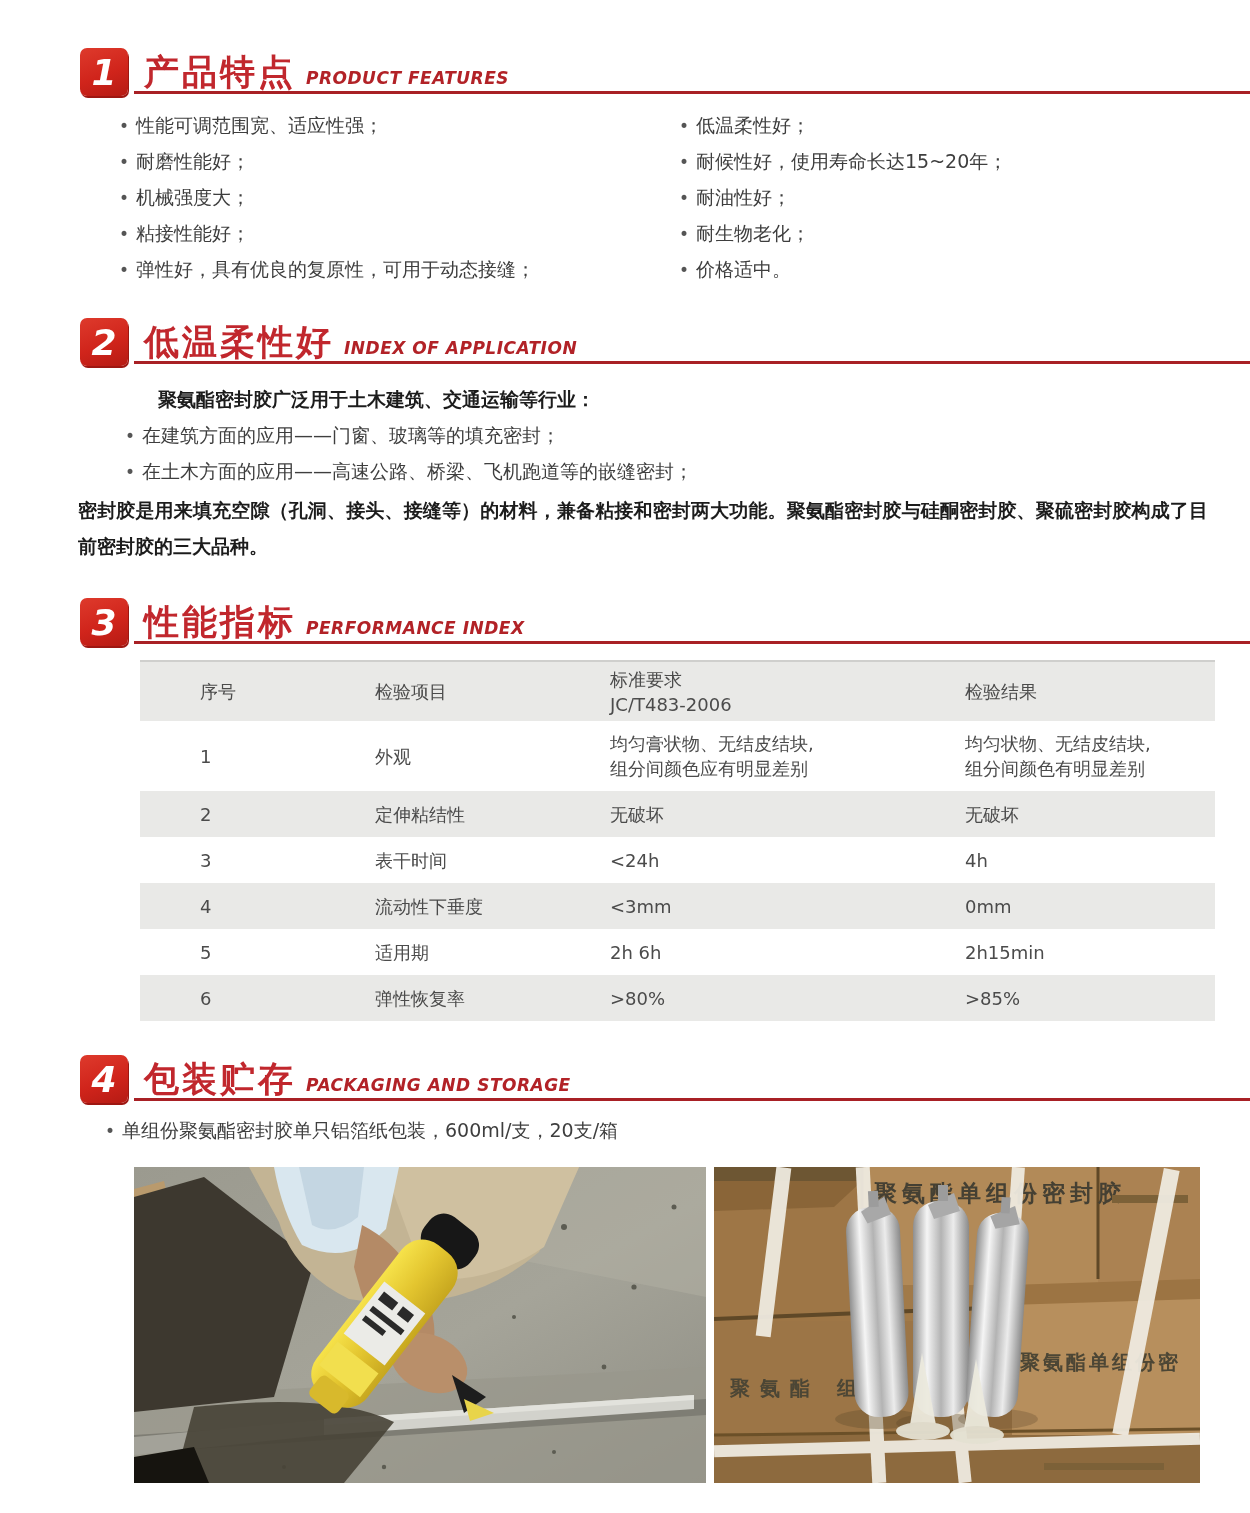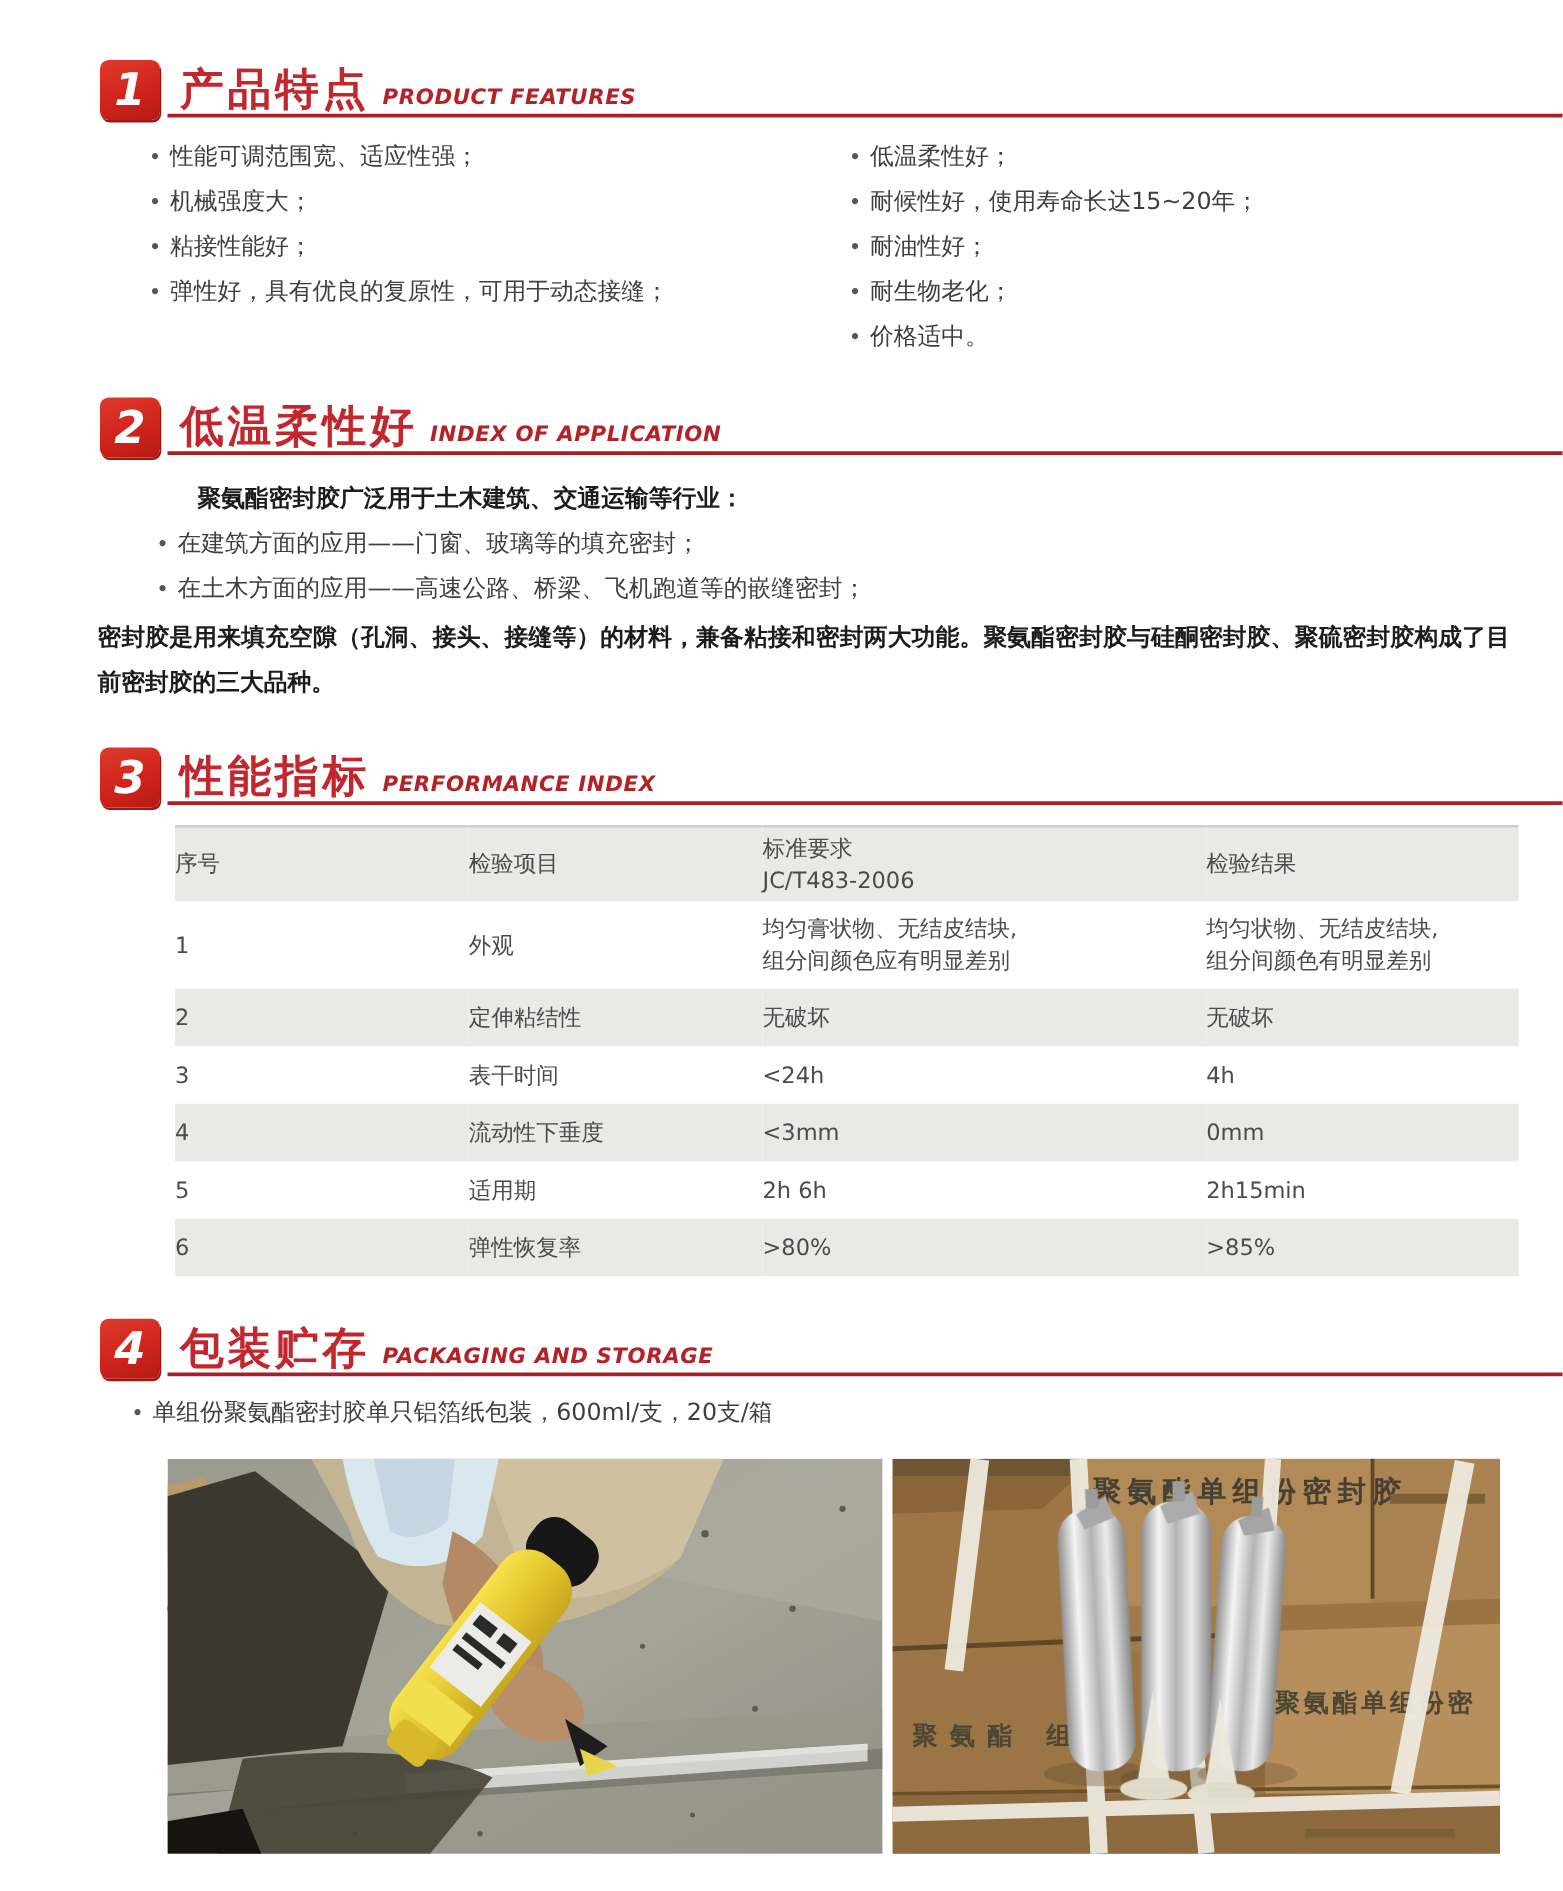--- a/index.html
+++ b/index.html
@@ -36,21 +36,21 @@
   .s2-intro{margin:16px 0 2px 158px;font-size:19px;font-weight:bold;color:#1c1c1c;line-height:34px;}
   .s2-bullets{margin-left:118px;}
   .s2-para{margin:2px 42px 0 78px;font-size:19px;font-weight:bold;color:#1c1c1c;line-height:36px;text-align:justify;}
 
   
   .perf-table{margin:14px 0 0 140px;border-collapse:collapse;width:1075px;table-layout:fixed;border-top:2px solid #cfcfcd;}
   .perf-table th,.perf-table td{
     font-weight:normal;text-align:left;vertical-align:middle;
     font-size:18px;color:#4b4b4b;white-space:pre-line;line-height:25px;padding:0;
   }
-  .perf-table .c1{}
+  .perf-table .c1{padding-left:60px;}
   .perf-table thead tr{height:60px;background:#e9e9e7;}
   .perf-table tbody tr{height:46px;}
   .perf-table tbody tr.tall{height:70px;}
   .perf-table tbody tr:nth-child(even){background:#e9e9e7;}
 
   .s4-bullets{margin-left:98px;margin-top:10px;}
 
   
   .photos{display:flex;gap:8px;margin:18px 0 0 134px;}
   .photo{display:block;}
@@ -66,20 +66,24 @@
       <div class="t-zh">产品特点</div>
       <div class="t-en">PRODUCT FEATURES</div>
       <div class="red-line"></div>
     </div>
 
     <div class="two-col bullets">
       <div class="col-l">
         <div class="b-item">
             <span class="dot"></span>
             <span>性能可调范围宽、适应性强；</span>
+          </div>
+        <div class="b-item">
+            <span class="dot"></span>
+            <span>耐磨性能好；</span>
           </div>
         <div class="b-item">
             <span class="dot"></span>
             <span>机械强度大；</span>
           </div>
         <div class="b-item">
             <span class="dot"></span>
             <span>粘接性能好；</span>
           </div>
         <div class="b-item">

